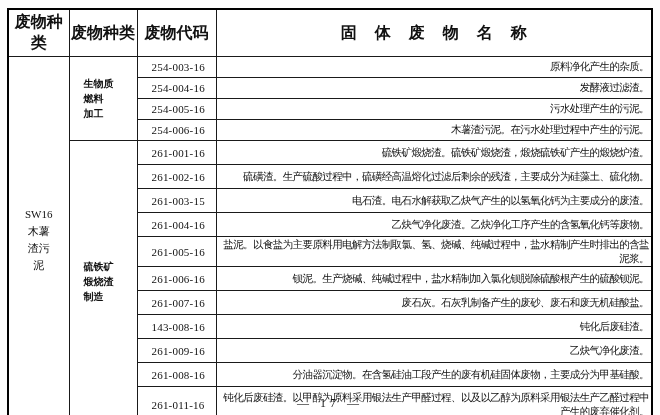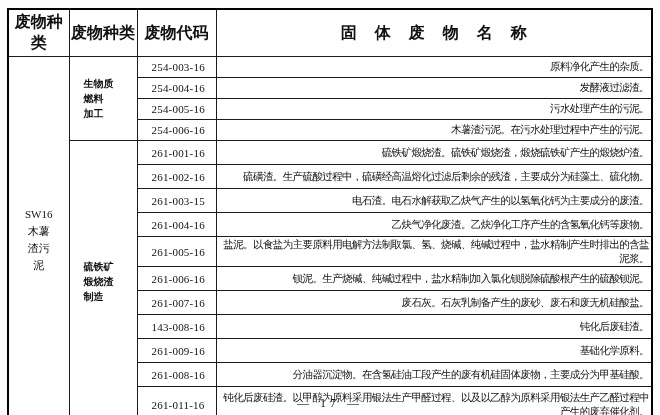--- a/index.html
+++ b/index.html
@@ -158,21 +158,21 @@
         <tr class="g1">
           <td class="code">261-007-16</td>
           <td class="name">废石灰。石灰乳制备产生的废砂、废石和废无机硅酸盐。</td>
         </tr>
         <tr class="g1">
           <td class="code">143-008-16</td>
           <td class="name">钝化后废硅渣。</td>
         </tr>
         <tr class="g1">
           <td class="code">261-009-16</td>
-          <td class="name">基础化学原料。</td>
+          <td class="name">乙炔气净化废渣。</td>
         </tr>
         <tr class="g1">
           <td class="code">261-008-16</td>
           <td class="name">分油器沉淀物。在含氢硅油工段产生的废有机硅固体废物，主要成分为甲基硅酸。</td>
         </tr>
         <tr class="g1 tall">
           <td class="code">261-011-16</td>
           <td class="name">钝化后废硅渣。以甲醇为原料采用银法生产甲醛过程、以及以乙醇为原料采用银法生产乙醛过程中产生的废弃催化剂。</td>
         </tr>
       </tbody>

